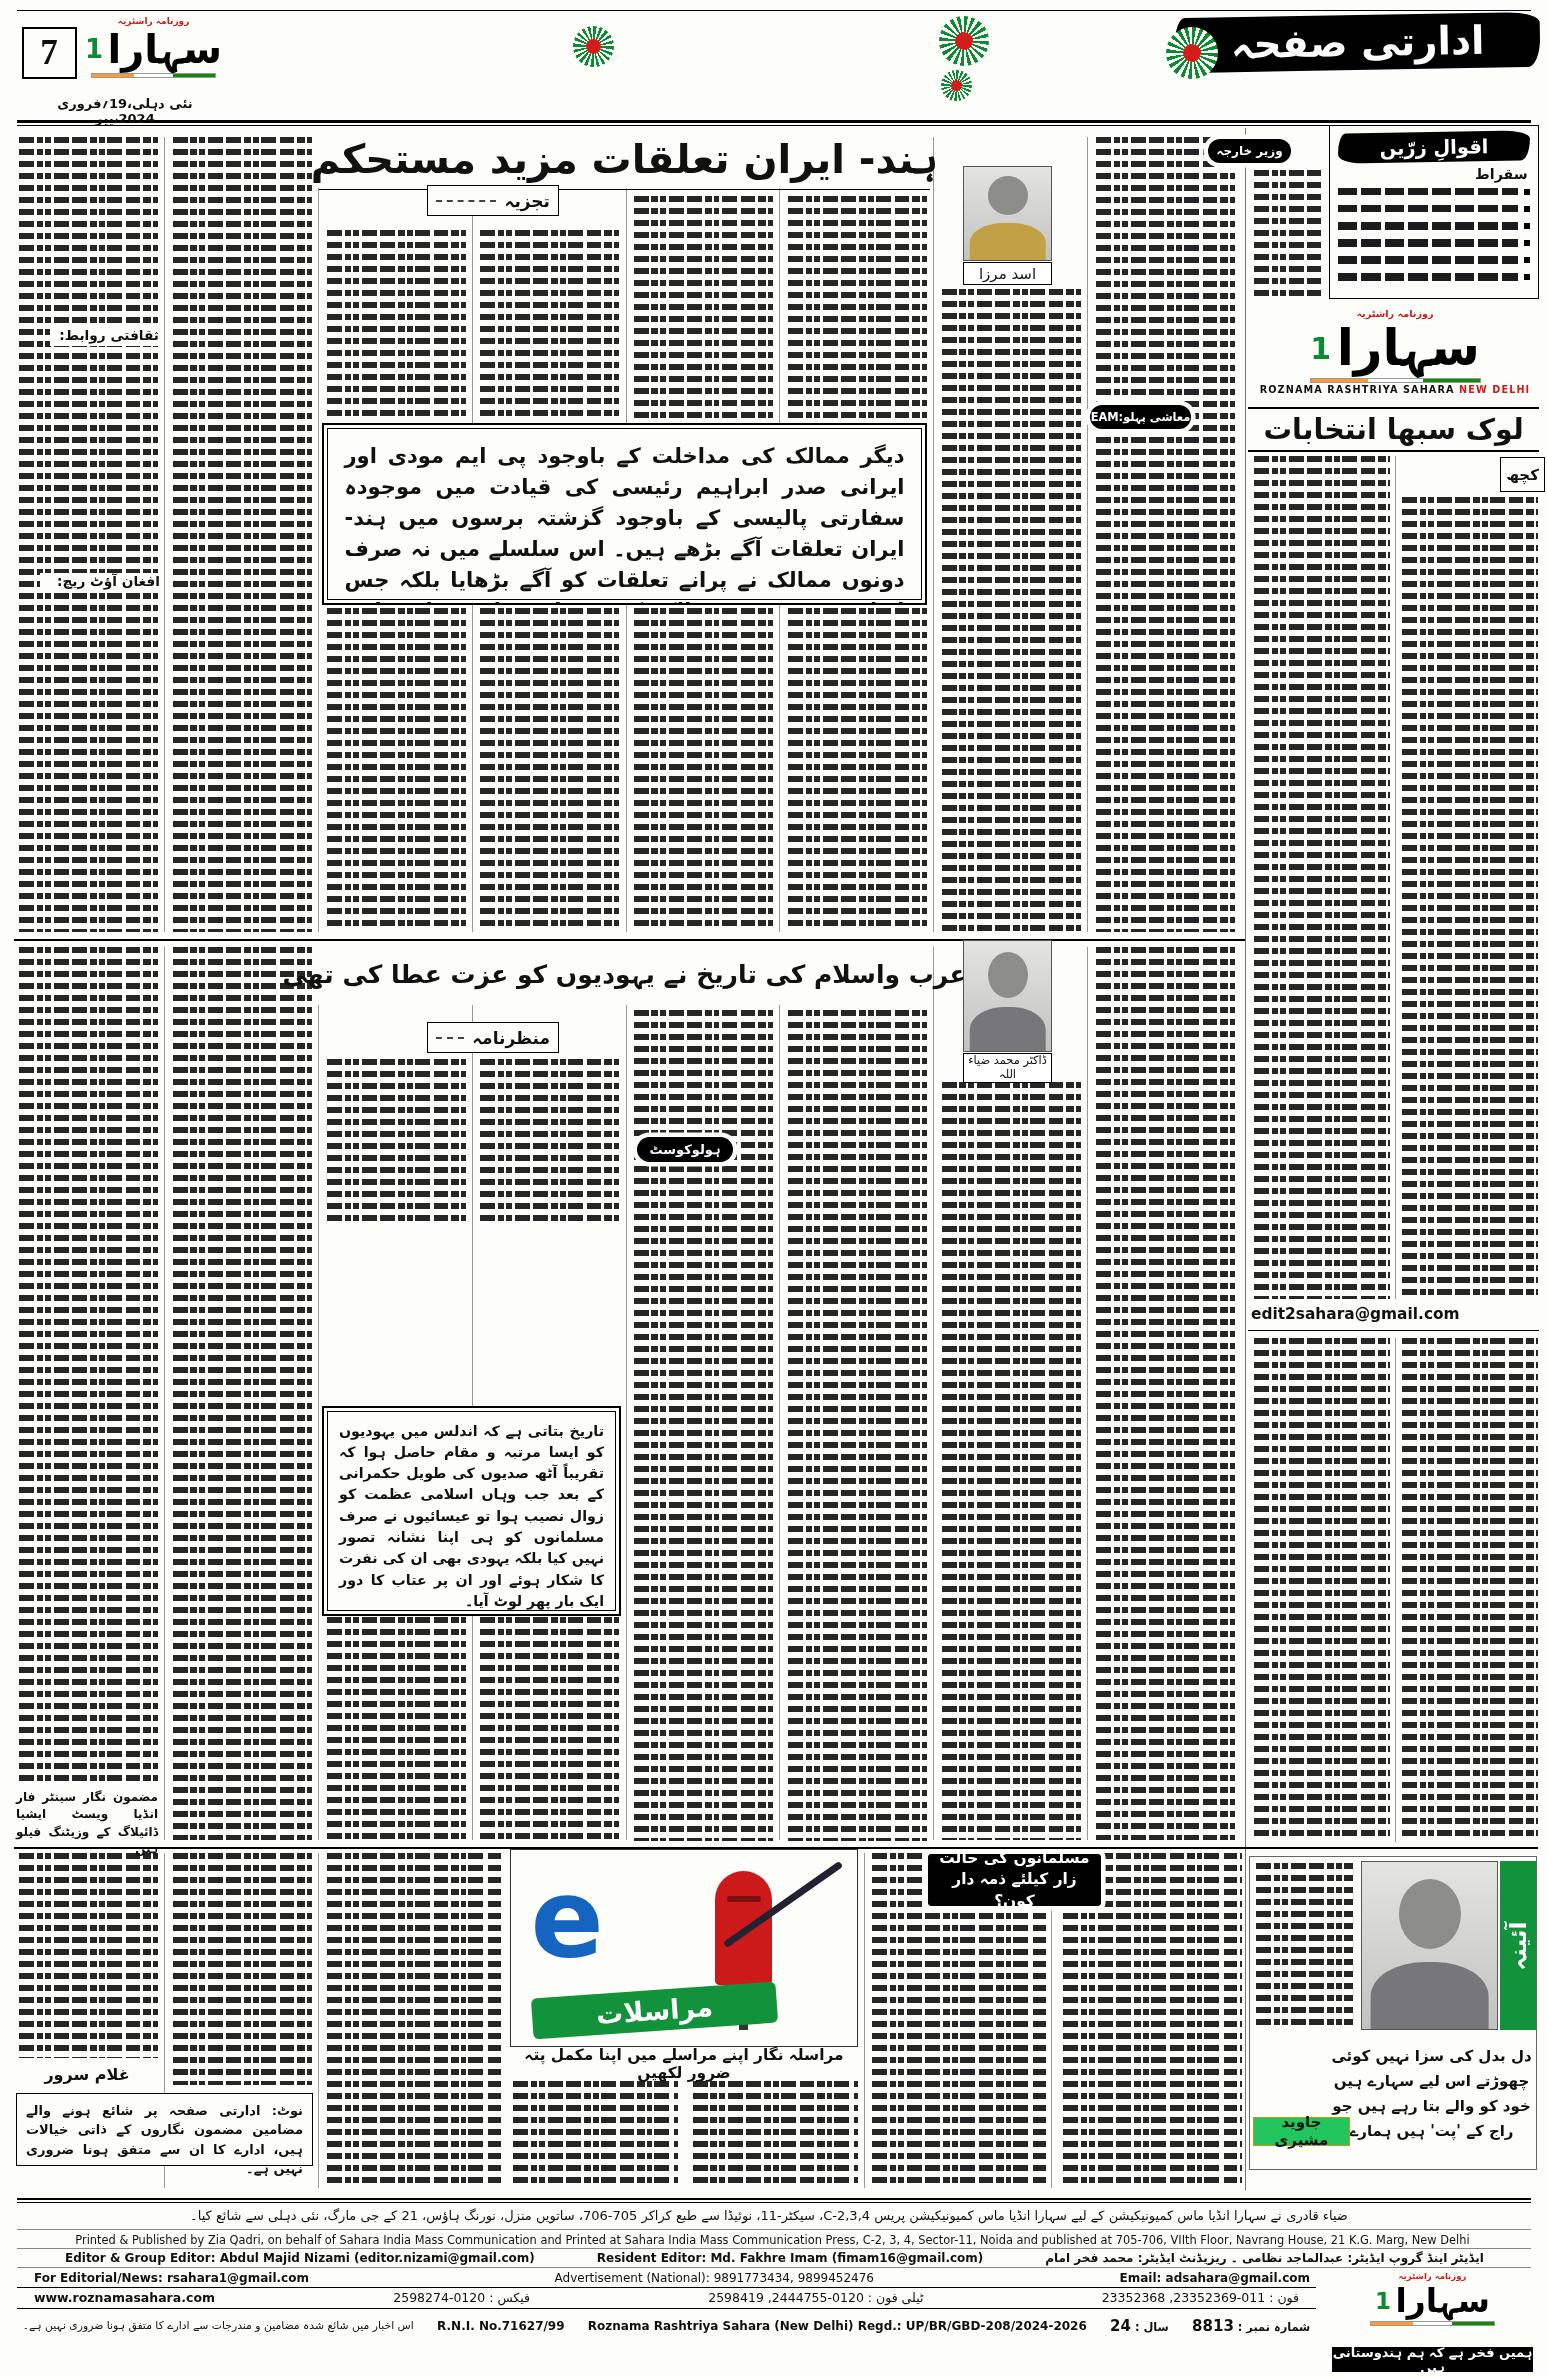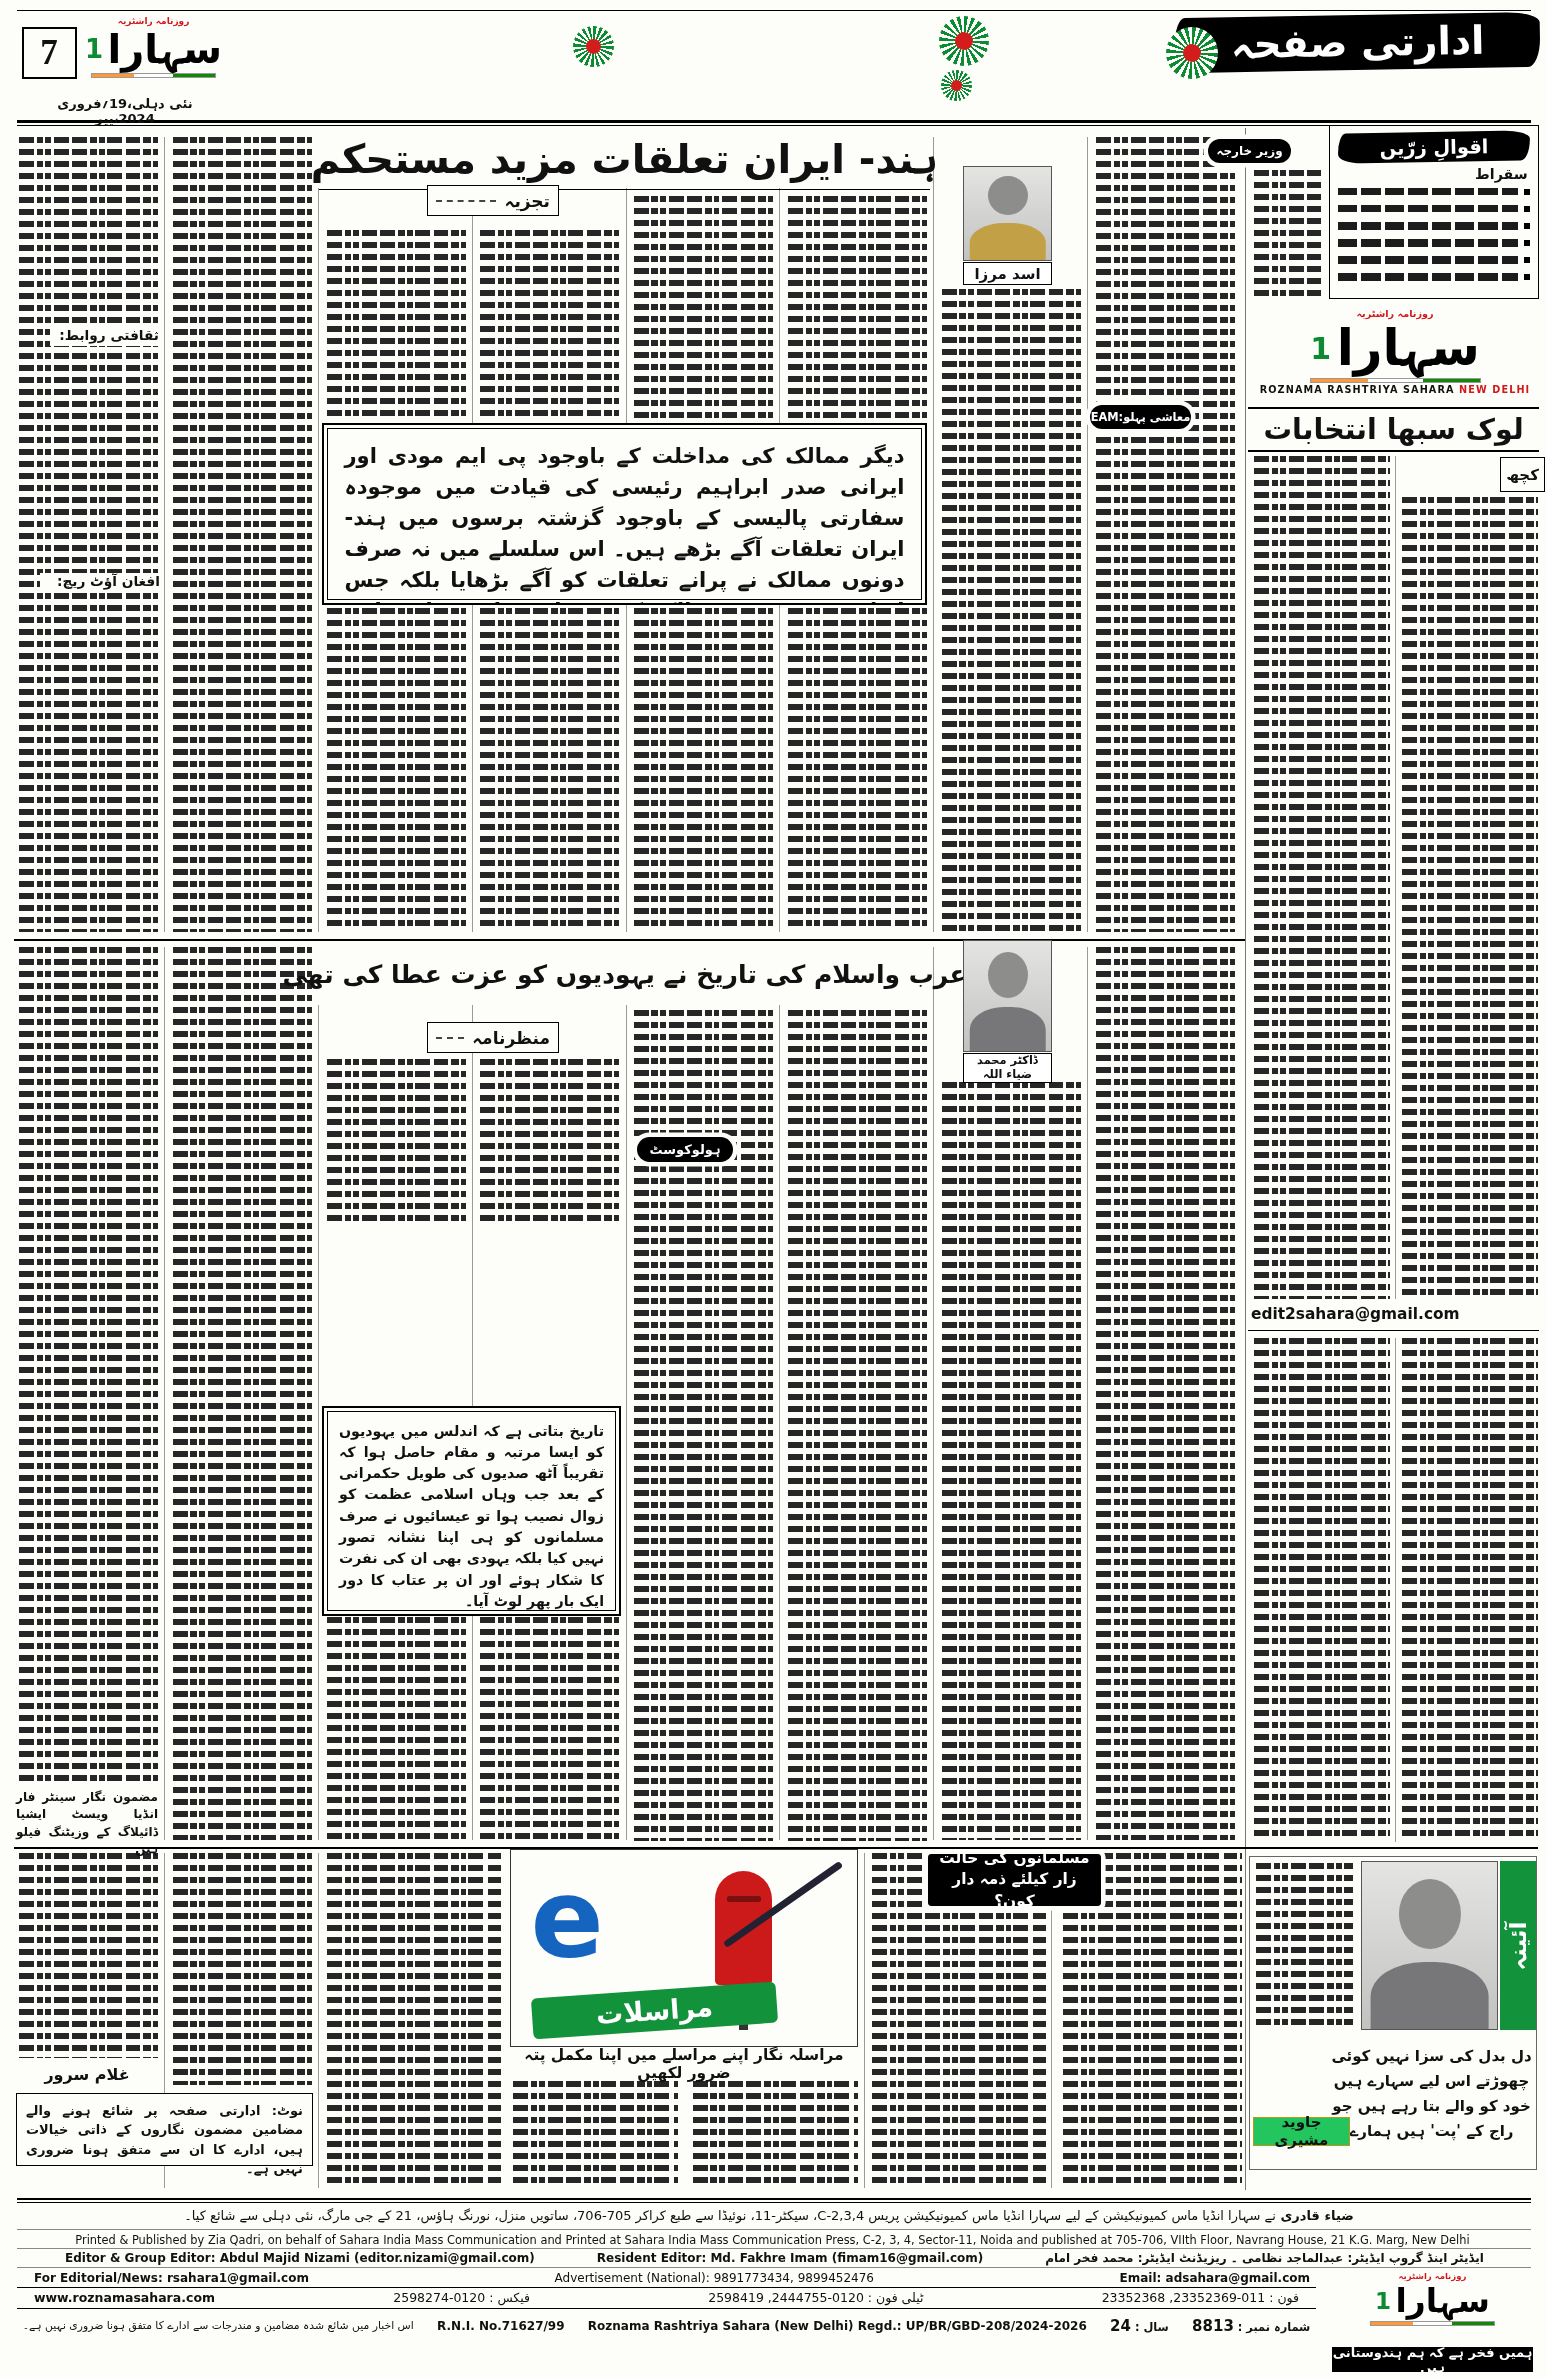--- a/index.html
+++ b/index.html
@@ -34,21 +34,21 @@
   .portrait::after{content:"";position:absolute;left:50%;bottom:-6%;width:88%;height:46%;
         transform:translateX(-50%);background:#77777a;border-radius:45% 45% 0 0}
   .portrait.warm::after{background:#c2a045}
   .burst{position:absolute;z-index:5;border-radius:50%;
         background:repeating-conic-gradient(#0c8b33 0 9deg,#fdfdfa 9deg 18deg)}
   .burst::after{content:"";position:absolute;inset:32%;background:#d31d1d;border-radius:50%}
   .brush{background:#000;color:#fff;display:flex;align-items:center;justify-content:center;
         font-weight:bold;transform:rotate(-1deg);
         border-radius:10.3px 34px 12.5px 31px/26px 10.3px 28.5px 11.4px}
   .cap{position:absolute;z-index:4;border:0.6px solid #000;background:#fff;display:flex;
-        align-items:center;justify-content:center;text-align:center;font-weight:bold}
+        align-items:center;justify-content:center;text-align:center;font-weight:normal}
   .tri{background:linear-gradient(90deg,#ff9933 0 34%,#ffffff 34% 66%,#128807 66%)}
   .redname{color:#000000;font-weight:900}
   .greenone{color:#0c8b33;font-weight:900}
   .qrow{display:flex;direction:rtl;align-items:center;gap:5.7px;margin-bottom:9.7px}
   .qrow .bullet{width:6.3px;height:6.3px;background:#000;flex:none}
   .qrow .qline{flex:1;height:7.4px;
         background:repeating-linear-gradient(90deg,#1c1c1c 0 19.4px,#fdfdfa 19.4px 23.4px)}
   .just{text-align:justify}
 </style>
 </head>
@@ -269,21 +269,21 @@
     <div>چھوڑتے اس لیے سہارے ہیں</div>
     <div>خود کو والے بتا رہے ہیں جو</div>
     <div>راج کے 'پت' ہیں ہمارے</div>
   </div>
   <div class="box center rtl" style="left:1253px;top:2117px;width:97px;height:28.5px;background:#22c55e;border:0.6px solid #b79b12;font-size:15px;font-weight:bold">جاوید مشیری</div>
 
   <div class="hr" style="left:17px;top:2198px;width:1514px;height:1.7px"></div>
   <div class="hr" style="left:17px;top:2202px;width:1514px;height:0.6px"></div>
 
   <div class="box rtl center" style="left:114px;top:2206px;width:1310px;height:19.4px;font-size:13px;gap:4.6px">
-    <span style="font-weight:700">ضیاء قادری</span>
+    <span style="font-weight:400">ضیاء قادری</span>
     <span>نے سہارا انڈیا ماس کمیونیکیشن کے لیے سہارا انڈیا ماس کمیونیکیشن پریس C-2,3,4، سیکٹر-11، نوئیڈا سے طبع کراکر 705-706، ساتویں منزل، نورنگ ہاؤس، 21 کے جی مارگ، نئی دہلی سے شائع کیا۔</span>
   </div>
   <div class="hr" style="left:17px;top:2229px;width:1514px;height:0.6px;background:#888"></div>
 
   <div class="box center" style="left:46px;top:2232px;width:1453px;height:15px;font-size:11.4px;font-weight:500;white-space:nowrap">Printed &amp; Published by Zia Qadri, on behalf of Sahara India Mass Communication and Printed at Sahara India Mass Communication Press, C-2, 3, 4, Sector-11, Noida and published at 705-706, VIIth Floor, Navrang House, 21 K.G. Marg, New Delhi</div>
   <div class="hr" style="left:17px;top:2248px;width:1514px;height:0.6px;background:#888"></div>
 
   <div class="box" style="left:34px;top:2250px;width:1481px;height:16px;display:flex;justify-content:space-around;align-items:center;font-size:12px">
     <span style="font-weight:bold">Editor &amp; Group Editor: Abdul Majid Nizami (editor.nizami@gmail.com)</span>
     <span style="font-weight:bold">Resident Editor: Md. Fakhre Imam (fimam16@gmail.com)</span>

